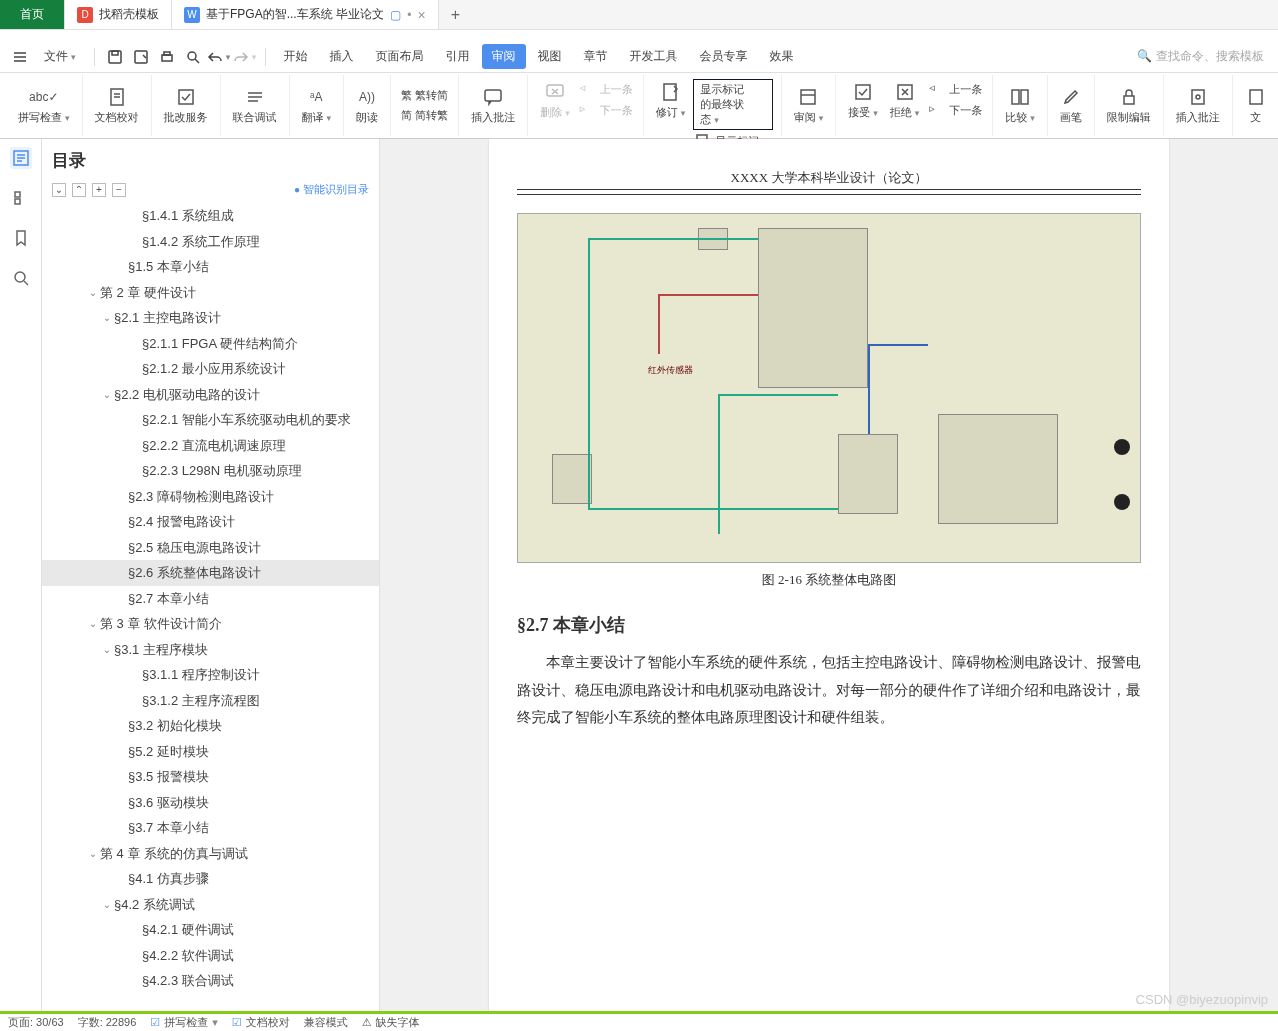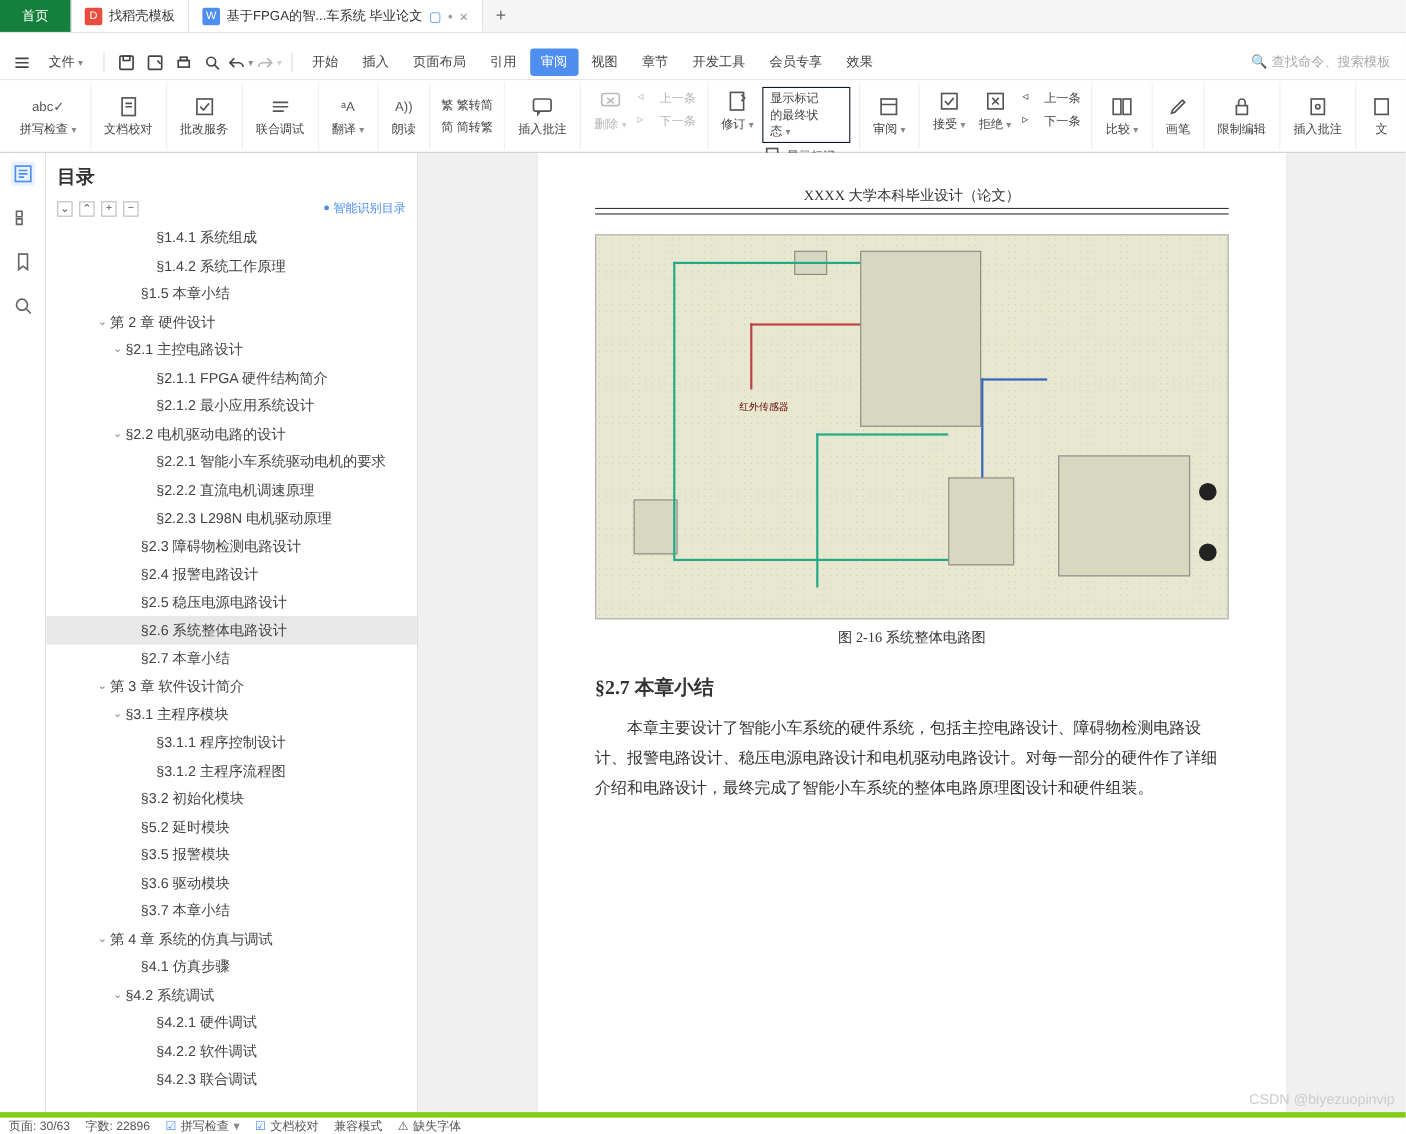--- a/index.html
+++ b/index.html
@@ -58,30 +58,30 @@
 
 .toc-item { display: flex; align-items: center; padding: 3px 6px 3px 0; cursor: pointer; font-size: 13px; color: #444; line-height: 1.5; }
 .toc-item.selected { background: #e8e8e8; }
 .toc-chevron { width: 14px; font-size: 10px; color: #888; text-align: center; }
 .toc-item.lvl0c { padding-left: 44px; }
 .toc-item.lvl1c { padding-left: 58px; }
 .toc-item.lvl2 { padding-left: 86px; }
 .toc-item.lvl3 { padding-left: 100px; text-align: center; }
 
 .doc-area { flex: 1; background: #f0f0f0; overflow: hidden; position: relative; display:flex; justify-content:center; }
-.page { width: 680px; background: #fff; margin: 0 auto; padding: 30px 52px; min-height: 100%; box-shadow: 0 0 2px rgba(0,0,0,0.15); }
+.page { width: 680px; background: #fff; margin: 0 auto; padding: 30px 28px; min-height: 100%; box-shadow: 0 0 2px rgba(0,0,0,0.15); }
 .page-header { text-align:center; font-family: 'SimSun', serif; font-size: 13px; color:#333; padding-bottom:4px; border-bottom:1px solid #333; margin-bottom:18px; position:relative; }
 .page-header::after { content:""; display:block; border-bottom:1px solid #333; margin-top:2px; }
 .circuit-img { width: 100%; height: 350px; background: #e8e8d0; border: 1px solid #aaa; position: relative; overflow:hidden; }
 .fig-caption { text-align: center; font-size: 13px; font-family: 'SimSun', serif; margin: 8px 0 24px; }
 .doc-h2 { font-size: 18px; font-weight: bold; font-family: 'SimSun','SimHei', serif; margin: 18px 0 12px; }
 .doc-p { font-size: 14.5px; font-family: 'SimSun', serif; line-height: 1.9; text-indent: 2em; }
 
 
-.statusbar { position: absolute; bottom: 0; left: 0; right: 0; height: 20px; background: #fff; border-top: 5px solid #84cc16; display: flex; align-items: center; padding: 0 8px; gap: 14px; font-size: 11px; color: #555; }
+.statusbar { position: absolute; bottom: 0; left: 0; right: 0; height: 20px; background: #fff; border-top: 3px solid #84cc16; display: flex; align-items: center; padding: 0 8px; gap: 14px; font-size: 11px; color: #555; }
 .statusbar .sbitm { display: flex; align-items: center; gap: 4px; }
 .statusbar .check { color: #4d8eef; }
 .watermark { position:absolute; bottom:24px; right:10px; color:#ccc; font-size:13px; z-index:5; }
 
 
 svg { stroke: currentColor; fill: none; stroke-width: 1.5; }
 
 
 .circuit-img::before { content:""; position:absolute; inset:0;
   background-image: radial-gradient(#c5c5a5 0.6px, transparent 0.6px);

